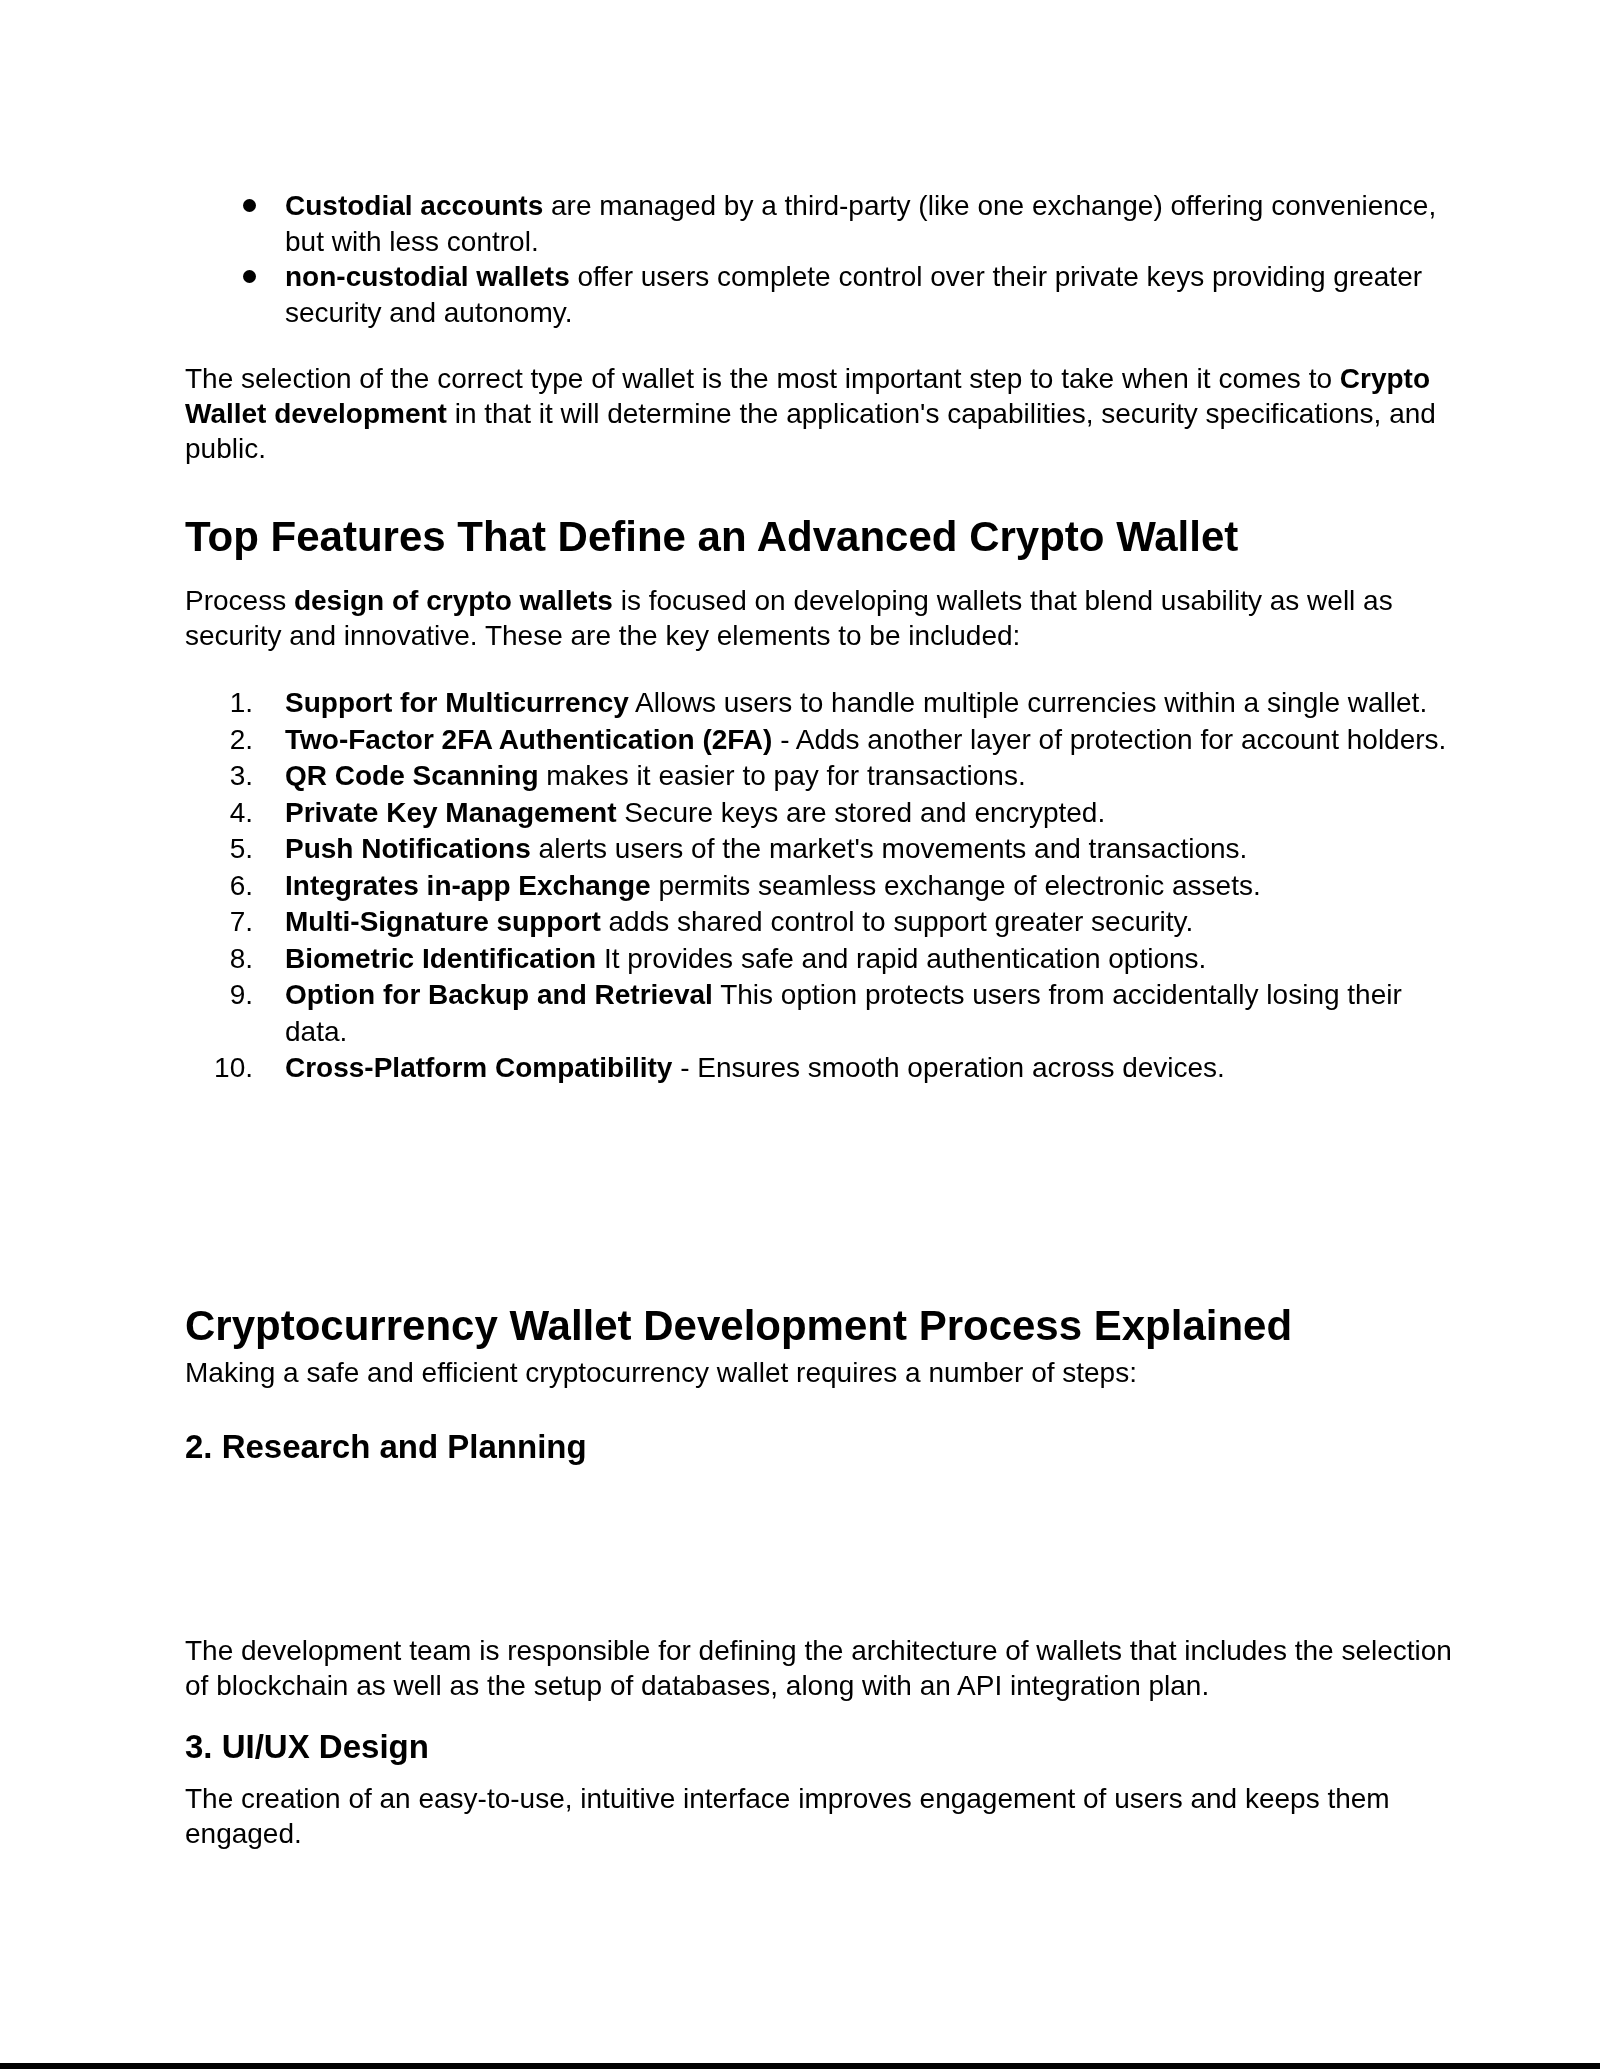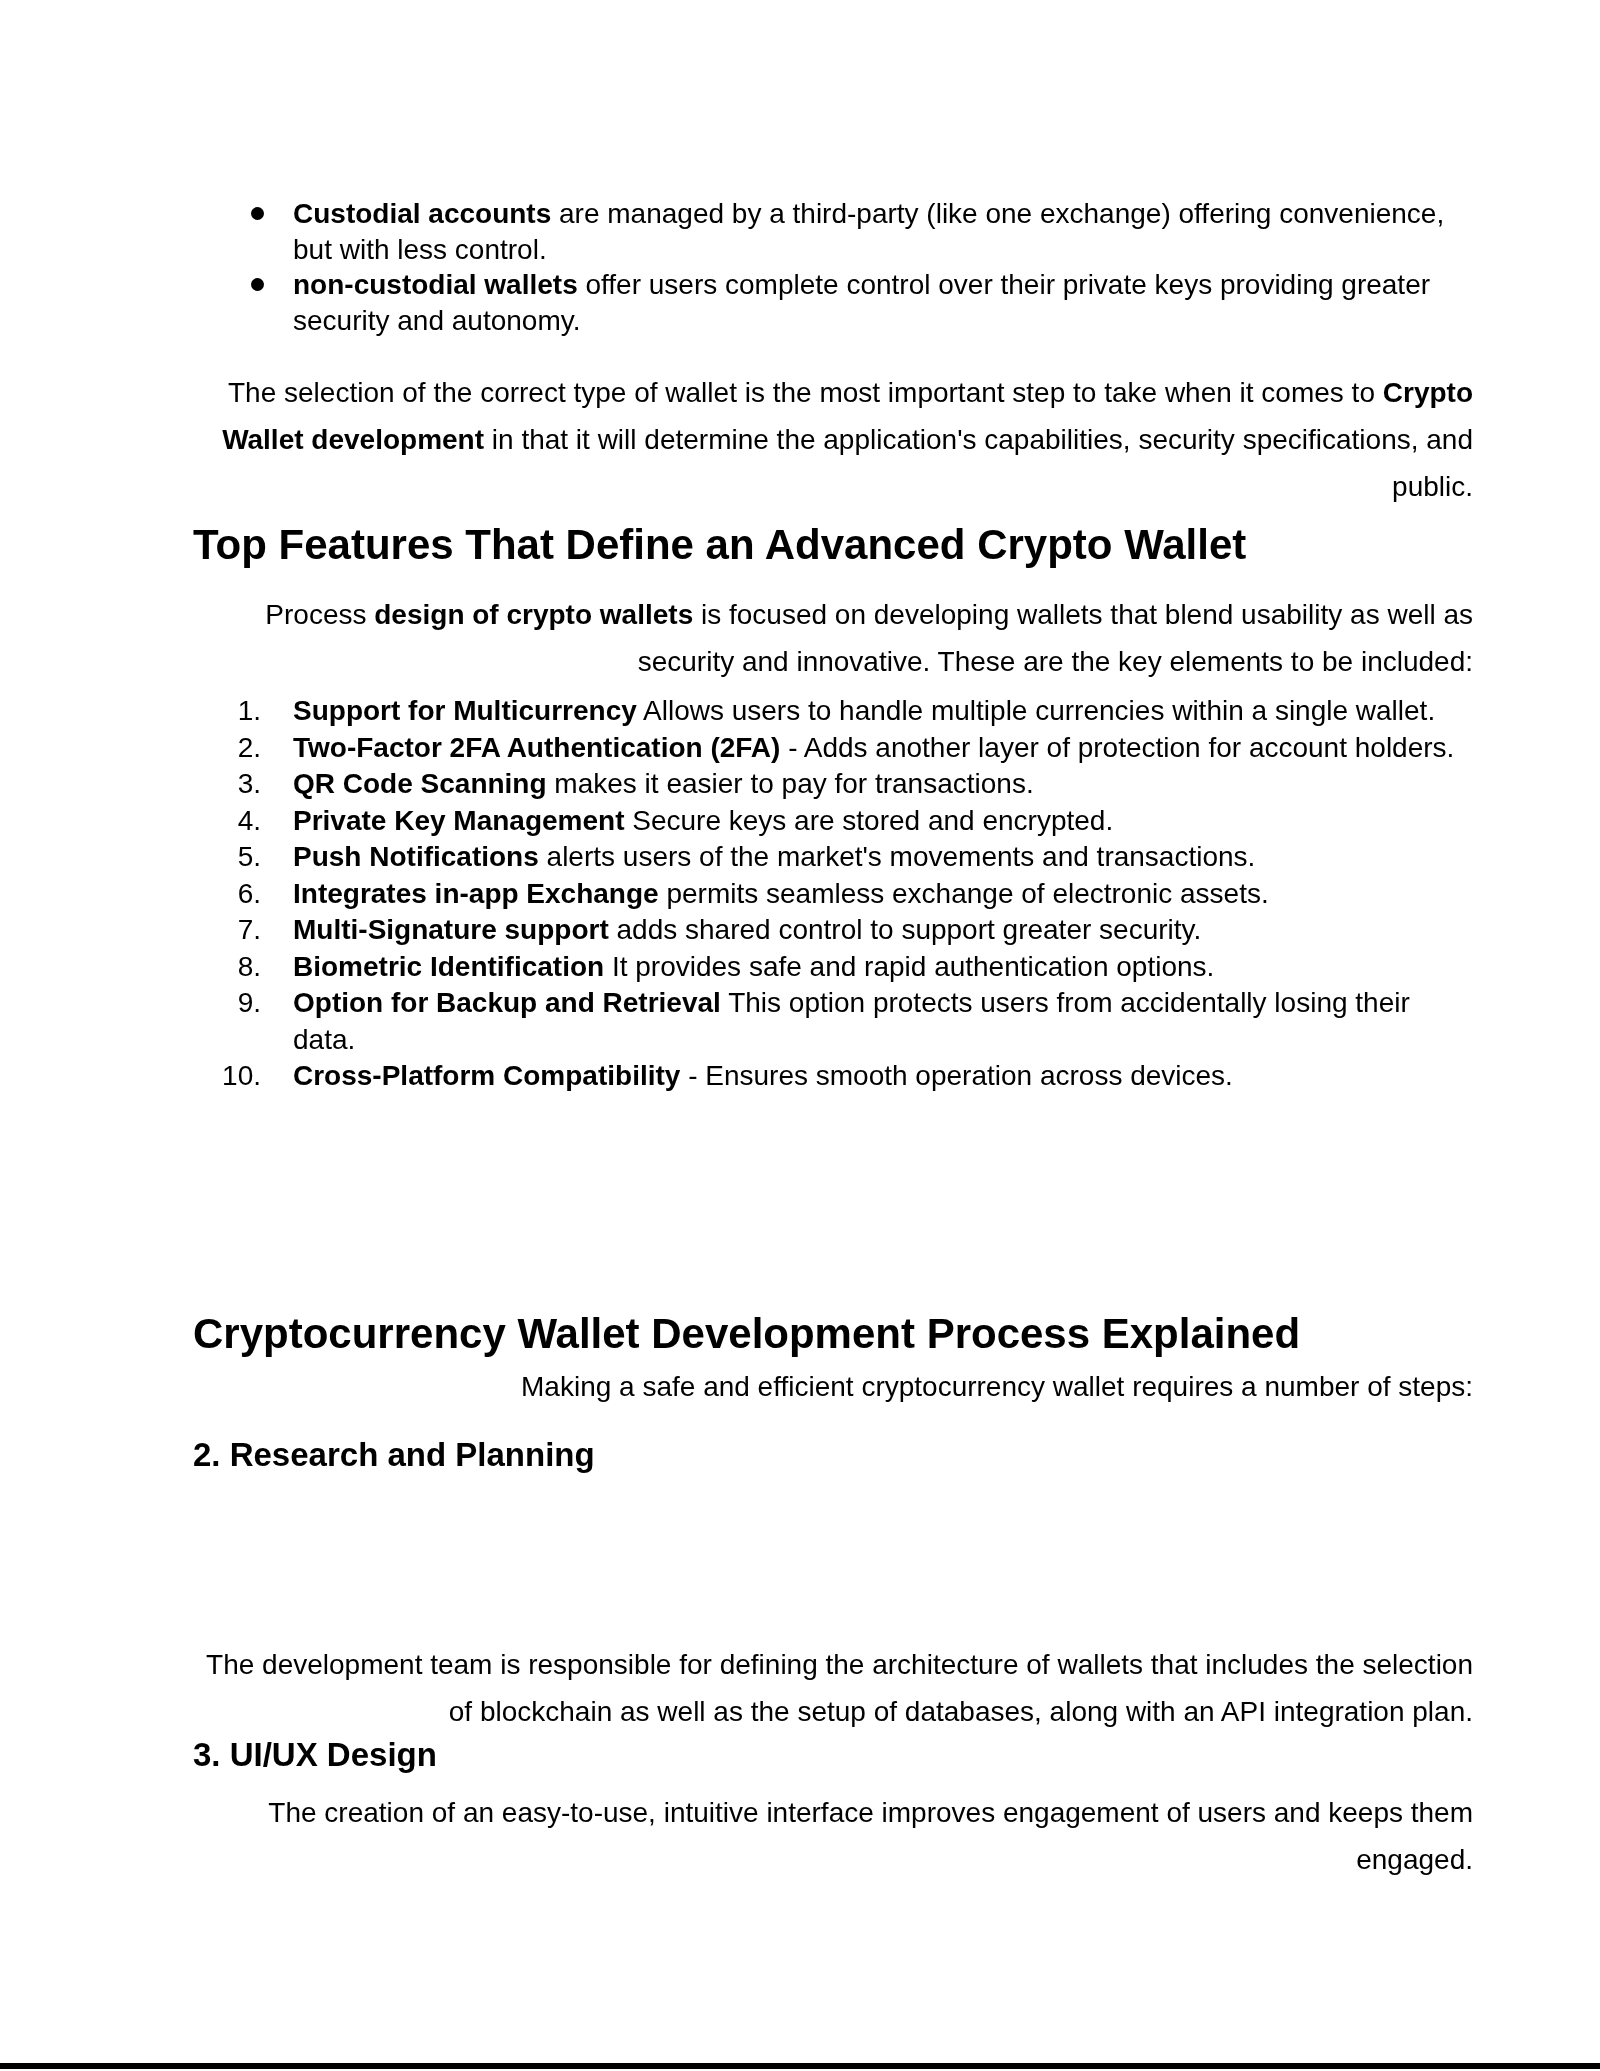--- a/index.html
+++ b/index.html
@@ -5,22 +5,22 @@
   html,body { margin:0; padding:0; background:#ffffff; }
   .doc {
     position:relative;
     width:1600px;
     height:2071px;
     background:#ffffff;
     color:#000000;
     font-family:"Liberation Sans", sans-serif;
     overflow:hidden;
   }
-  .block { position:absolute; left:185px; width:1280px; margin:8px; }
-  .body-text { font-size:28px; line-height:47px; font-weight:400;text-align:right; }
+  .block { position:absolute; left:185px; width:1280px; margin:0; }
+  .body-text { font-size:28px; line-height:35px; font-weight:400; }
   h2.block { font-size:42px; line-height:52px; font-weight:700; }
   h3.block { font-size:33px; line-height:41px; font-weight:700; }
   ul.block, ol.block { left:285px; width:1180px; list-style:none; padding:0; }
   ul.block li { position:relative; font-size:28px; line-height:35.5px; }
   ol.block li { position:relative; font-size:28px; line-height:36.5px; }
   .bullet-dot {
     position:absolute; left:-42px; top:11px;
     width:13px; height:13px; border-radius:50%;
     background:#000000;
   }

